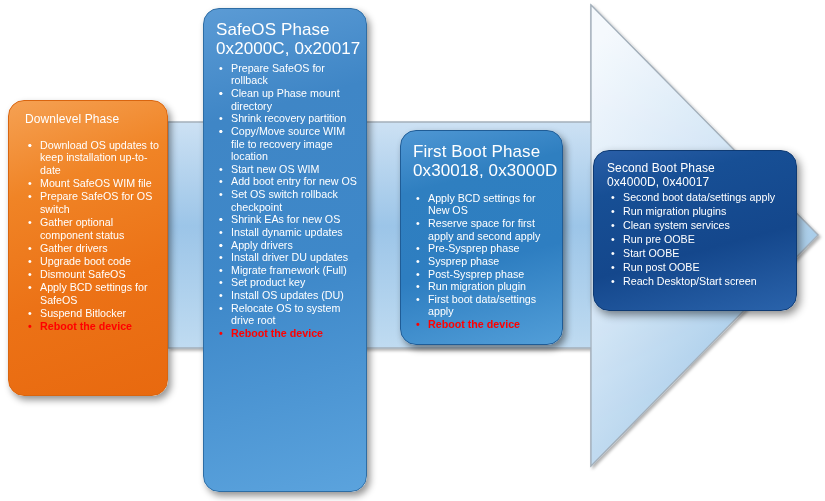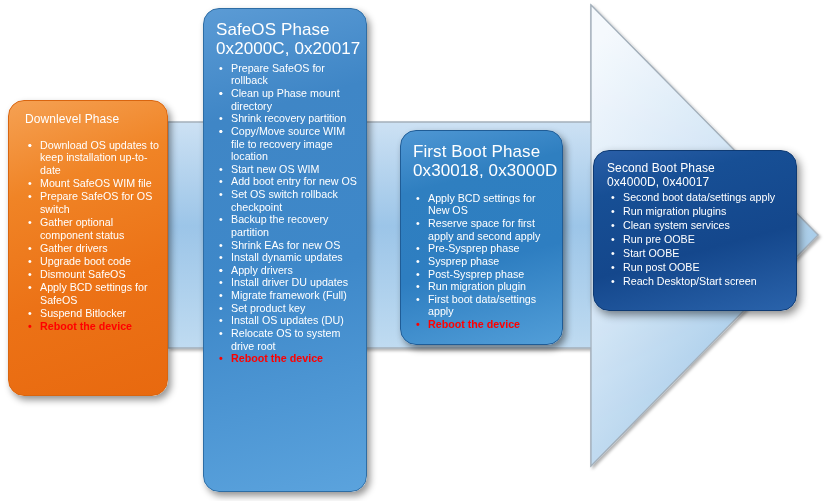--- a/index.html
+++ b/index.html
@@ -190,21 +190,21 @@
     <ul class="phase-list">
       <li><span class="bullet">•</span><span>Prepare SafeOS for rollback</span></li>
       <li><span class="bullet">•</span></li>
       <li><span class="bullet">•</span><span>Clean up Phase mount directory</span></li>
       <li><span class="bullet">•</span><span>Shrink recovery partition</span></li>
       <li><span class="bullet">•</span></li>
       <li><span class="bullet">•</span><span>Copy/Move source WIM file to recovery image location</span></li>
       <li><span class="bullet">•</span><span>Start new OS WIM</span></li>
       <li><span class="bullet">•</span><span>Add boot entry for new OS</span></li>
       <li><span class="bullet">•</span><span>Set OS switch rollback checkpoint</span></li>
-      <li><span class="bullet">•</span><span>Backup the recovery partition</span></li>
+      <li><span class="bullet">•</span></li>
       <li><span class="bullet">•</span><span>Shrink EAs for new OS</span></li>
       <li><span class="bullet">•</span><span>Install dynamic updates</span></li>
       <li><span class="bullet">•</span></li>
       <li><span class="bullet">•</span><span>Apply drivers</span></li>
       <li><span class="bullet">•</span><span>Install driver DU updates</span></li>
       <li><span class="bullet">•</span><span>Migrate framework (Full)</span></li>
       <li><span class="bullet">•</span><span>Set product key</span></li>
       <li><span class="bullet">•</span><span>Install OS updates (DU)</span></li>
       <li><span class="bullet">•</span><span>Relocate OS to system drive root</span></li>
       <li class="reboot"><span class="bullet">•</span><span>Reboot the device</span></li>

